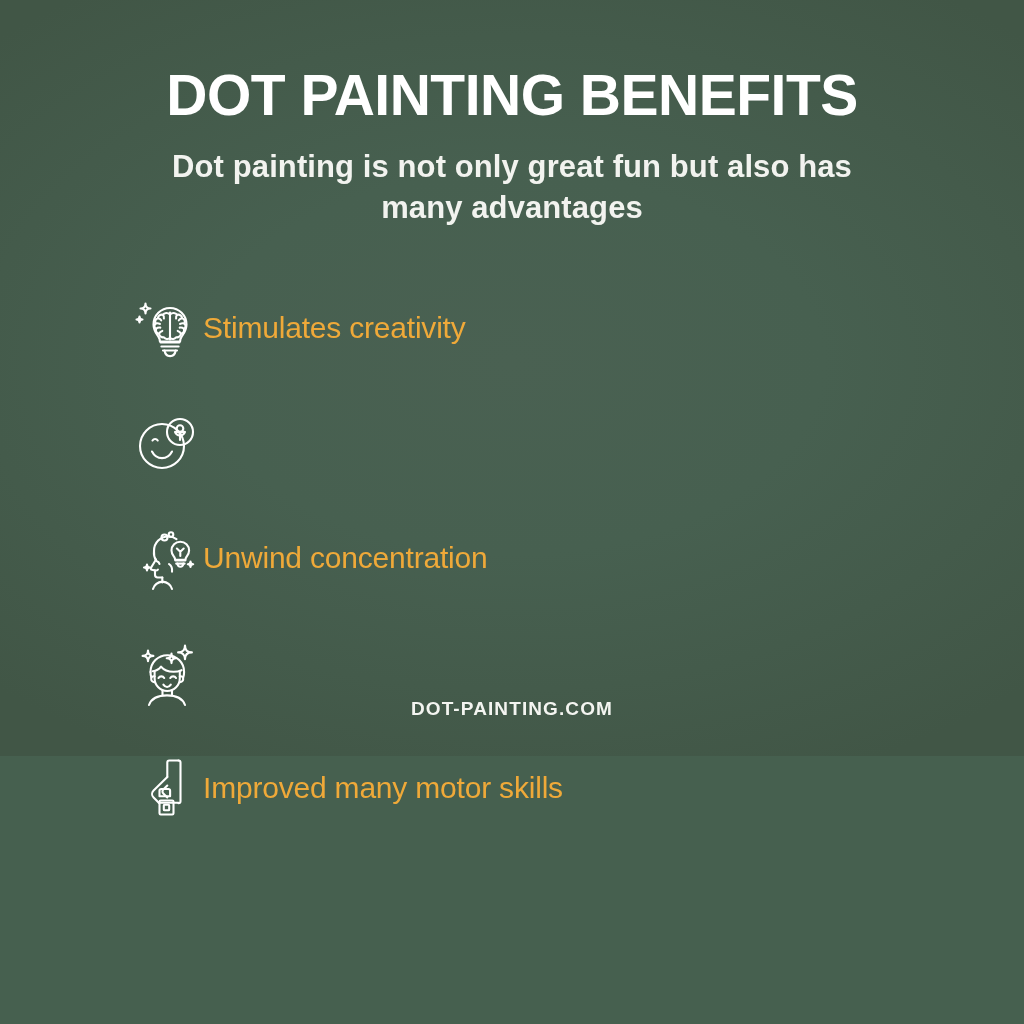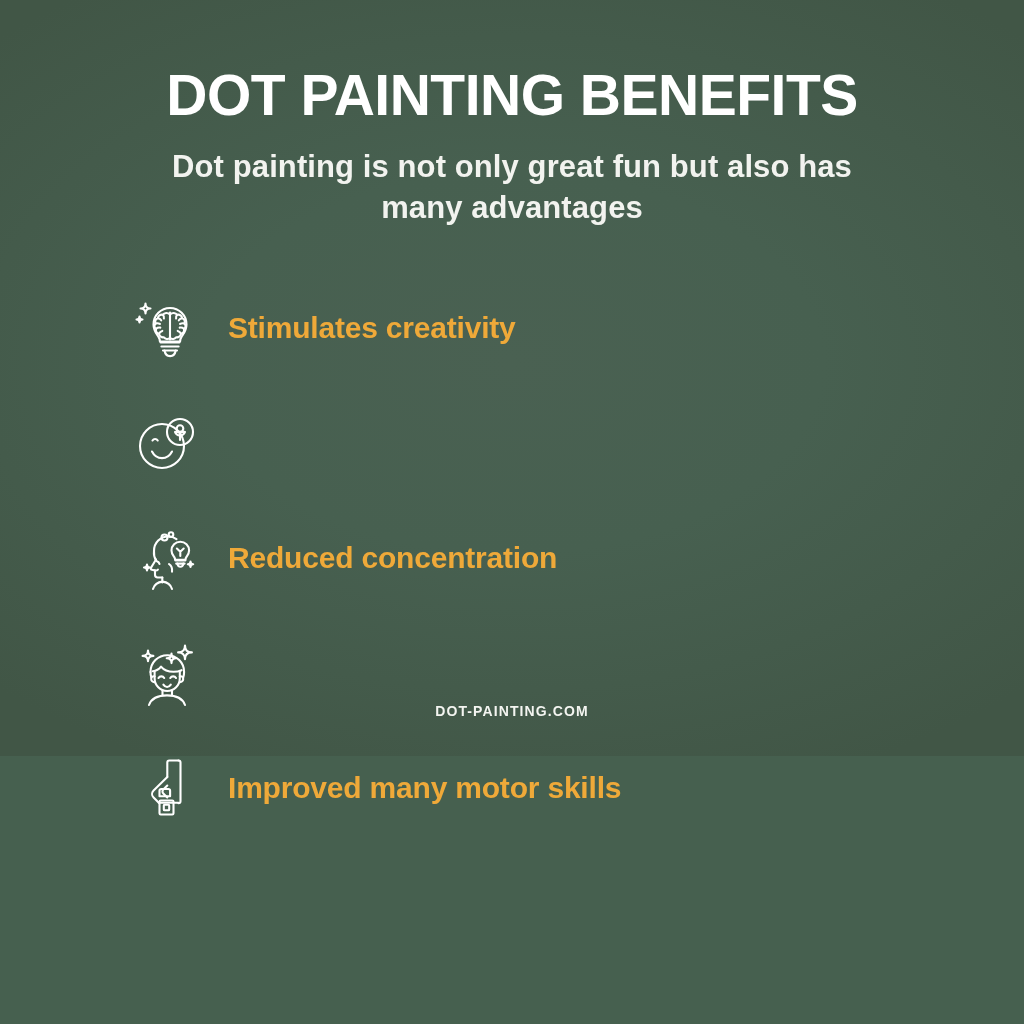--- a/index.html
+++ b/index.html
@@ -87,39 +87,38 @@
     justify-content:center;
   }
 
   .benefit-icon svg {
     width:68px;
     height:68px;
     display:block;
   }
 
   .benefit-label {
-    margin-left:25px;
     font-size:30px;
-    font-weight:bold;
+    font-weight:normal;
     color:#efa939;
     letter-spacing:-0.2px;
     white-space:nowrap;
   }
 
   
   .footer {
     position:absolute;
     left:0;
     right:0;
     bottom:36px;
     text-align:center;
   }
 
   .footer-text {
-    font-size:14px;
+    font-size:19px;
     font-weight:bold;
     color:#f4f5f1;
     letter-spacing:1.1px;
     margin-top:6px;
   }
 </style>
 </head>
 <body>
 
 <div id="poster">
@@ -198,21 +197,21 @@
 
           <path d="M43.9 24.5l3.4 3.2 3.4-3.2M47.3 27.7v4.3"></path>
 
           <circle cx="31.5" cy="13.5" r="3"></circle>
           <circle cx="38" cy="10.5" r="2.3"></circle>
 
           <path d="M14 40.5c0 2 1 3 3 3-2 0-3 1-3 3 0-2-1-3-3-3 2 0 3-1 3-3z"></path>
           <path d="M57.5 37.5c0 1.8.9 2.7 2.7 2.7-1.8 0-2.7.9-2.7 2.7 0-1.8-.9-2.7-2.7-2.7 1.8 0 2.7-.9 2.7-2.7z"></path>
         </svg>
       </span>
-      <span class="benefit-label">Reduced concentration</span>
+      <span class="benefit-label">Unwind concentration</span>
     </div>
 
 
     <div class="benefit-row">
       <span class="benefit-icon">
         <svg viewBox="0 0 68 68" fill="none" stroke="#ffffff" stroke-width="2.1" stroke-linecap="round" stroke-linejoin="round">
 
           <path d="M17.5 33c0-9.4 7.4-16.8 16.8-16.8S51.1 23.6 51.1 33"></path>
 
           <path d="M17.5 33c0 2.3.3 4 .9 5.6M51.1 33c0 2.3-.3 4-.9 5.6"></path>

